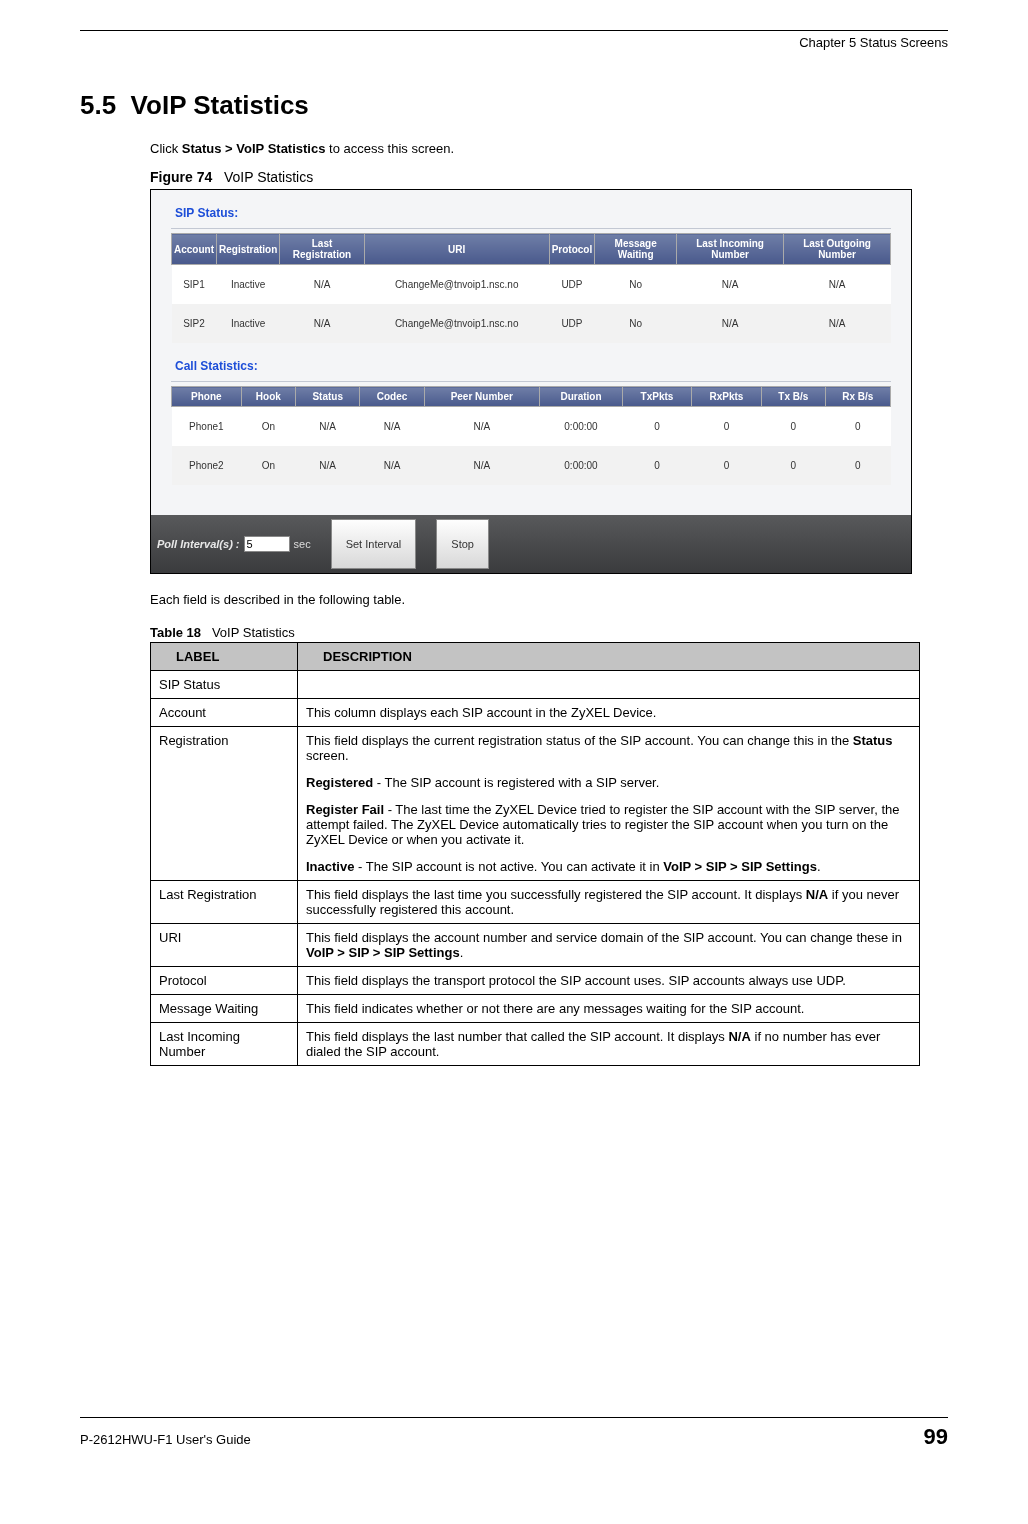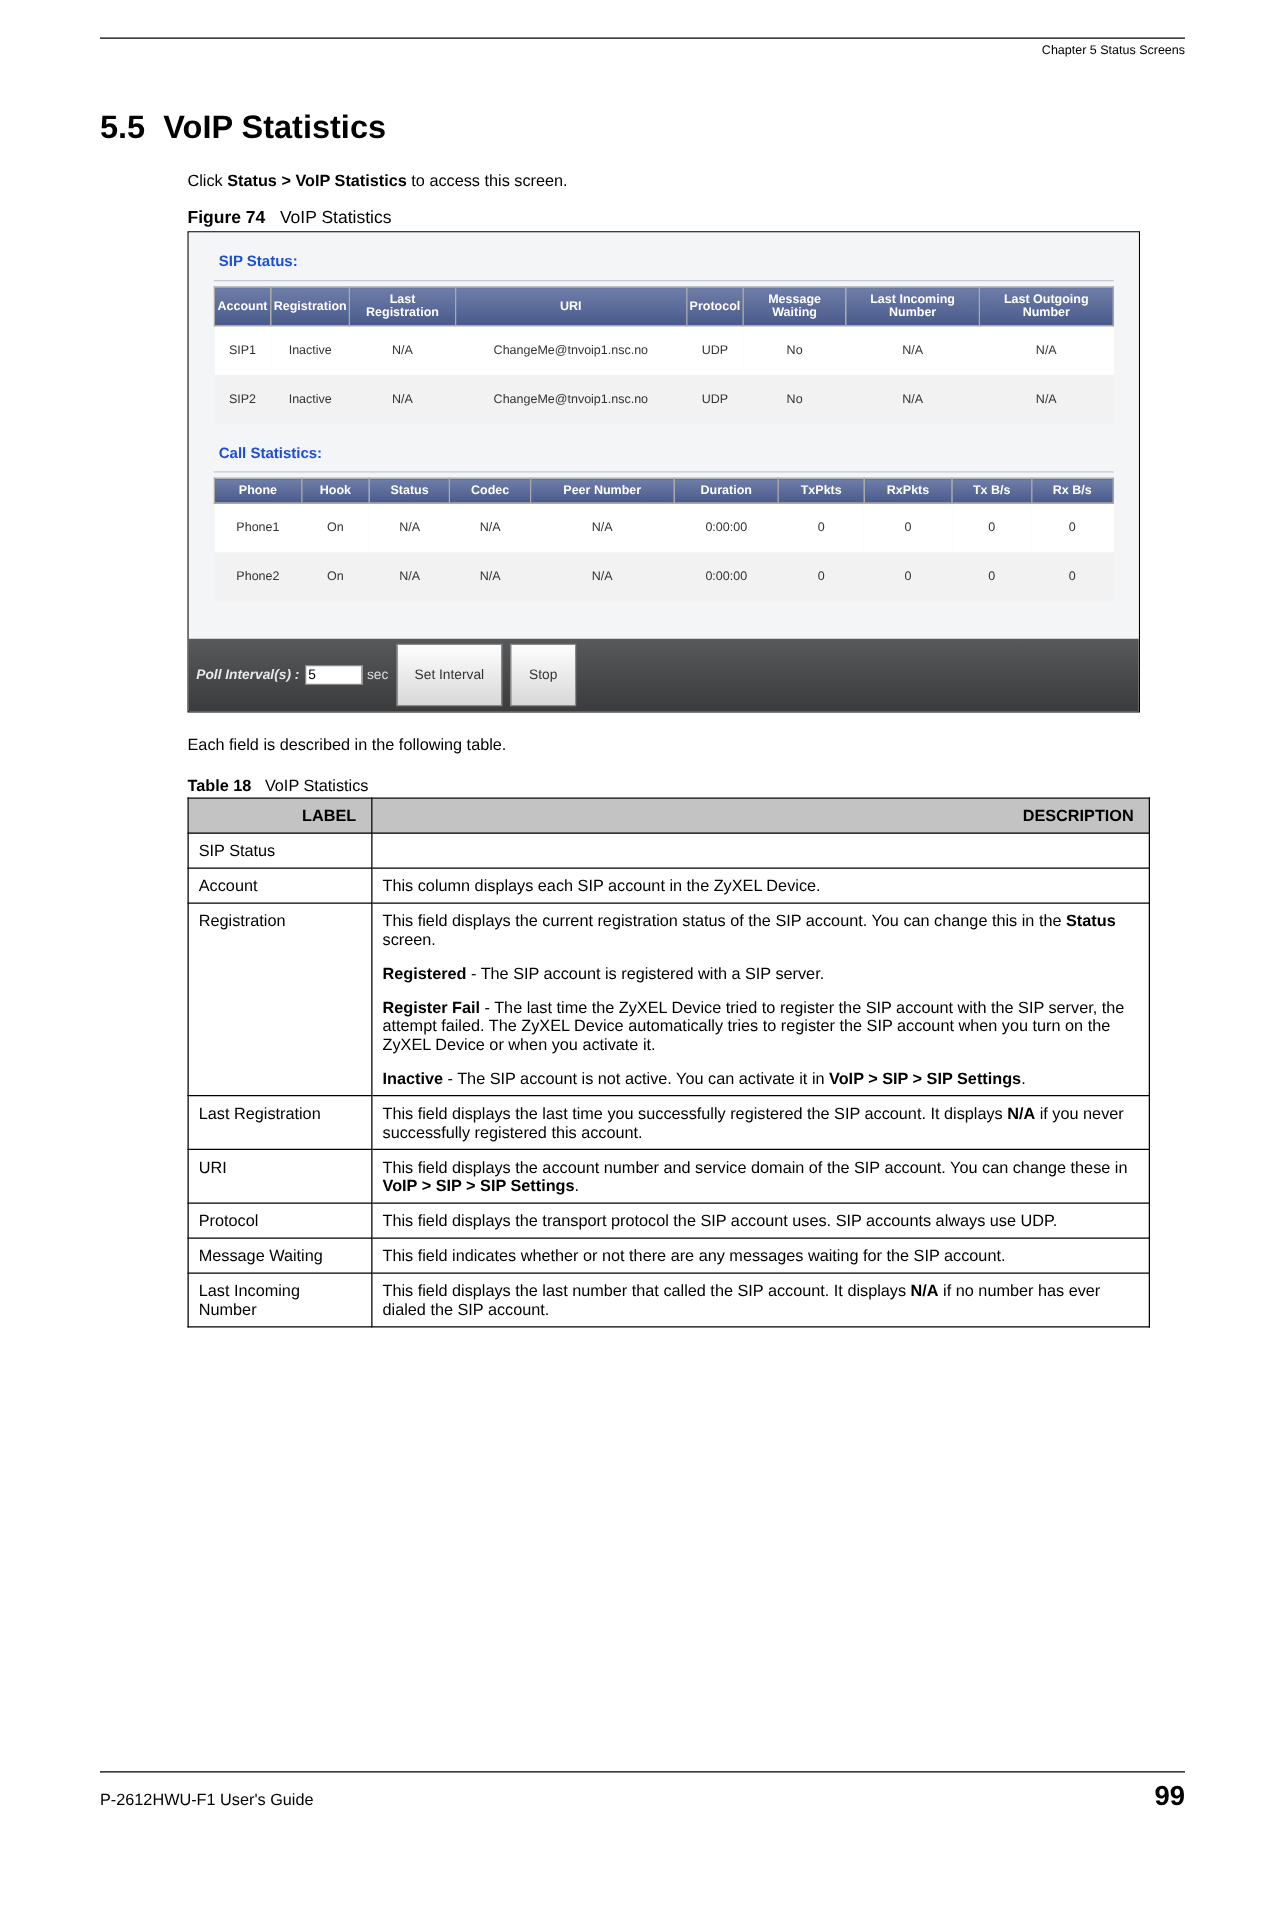--- a/index.html
+++ b/index.html
@@ -15,21 +15,21 @@
     padding: 30px 80px 0 80px;
     position: relative;
     min-height: 1440px;
   }
   .header-line {
     border-top: 1px solid black;
     margin-bottom: 4px;
   }
   .header-chapter {
     text-align: right;
-    font-size: 10px;
+    font-size: 13px;
     margin-bottom: 40px;
   }
   h2.section-heading {
     font-family: Arial, Helvetica, sans-serif;
     font-weight: bold;
     font-size: 26px;
     margin: 0 0 20px 0;
   }
   .body-block {
     margin-left: 70px;
@@ -96,21 +96,21 @@
   }
   .poll-bar {
     background: linear-gradient(#58595b, #3a3b3d);
     color: #e8e8e8;
     font-weight: bold;
     font-style: italic;
     font-size: 11px;
     padding: 4px 6px;
     display: flex;
     align-items: center;
-    gap: 6px;
+    gap: 20px;
     margin: 30px -20px 0 -20px;
   }
   .poll-bar .poll-controls {
     display: flex;
     align-items: center;
     gap: 4px;
   }
   .poll-bar input.pi {
     width: 40px;
     font-size: 11px;
@@ -150,22 +150,22 @@
   }
 
   
   table.desc-table {
     border-collapse: collapse;
     width: 770px;
     font-size: 13px;
   }
   table.desc-table th {
     background: #c3c3c3;
-    text-align: right;
-    padding: 6px 12px;
+    text-align: left;
+    padding: 6px 25px;
     border: 1px solid black;
     font-family: Arial, Helvetica, sans-serif;
     font-weight: bold;
   }
   table.desc-table td {
     border: 1px solid black;
     padding: 6px 8px;
     vertical-align: top;
   }
   table.desc-table td.label-col {

